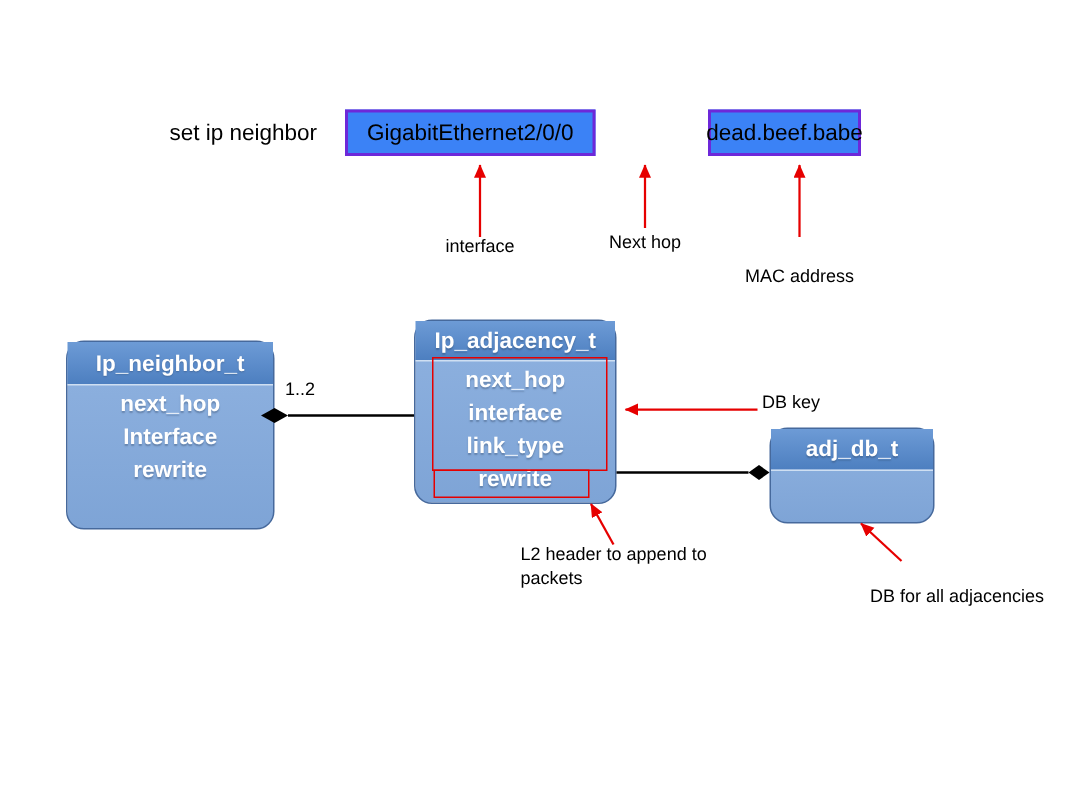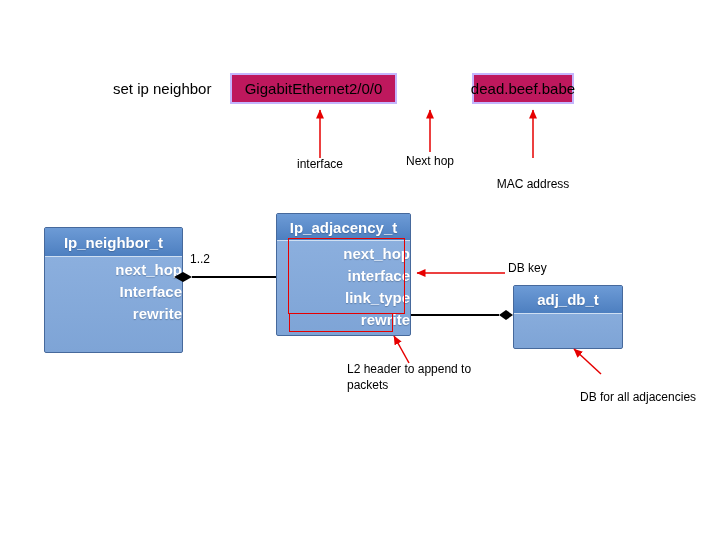--- a/index.html
+++ b/index.html
@@ -3,50 +3,50 @@
 <meta charset="utf-8">
 <style>
   html,body{margin:0;padding:0;background:#fff;}
   #canvas{
     position:relative;width:720px;height:540px;background:#ffffff;overflow:hidden;
     font-family:"Liberation Sans",sans-serif;color:#111;
   }
   
   .cmd-label{position:absolute;left:113px;top:80px;font-size:15px;color:#000;white-space:nowrap;}
   .token{
-    position:absolute;top:73px;height:31px;border:2px solid #c4b5fd;background:#be185d;
+    position:absolute;top:73px;height:31px;border:2px solid #6d28d9;background:#3b82f6;
     display:flex;align-items:center;justify-content:center;font-size:15px;color:#000;
     box-sizing:border-box;white-space:nowrap;
   }
   .tok-if{left:230px;width:167px;}
   .tok-nh{left:404px;width:59px;}
   .tok-mac{left:472px;width:102px;}
   
   .note{position:absolute;font-size:12px;color:#000;white-space:nowrap;}
   .note.center{text-align:center;}
   .n-if{left:272px;top:157px;width:96px;}
   .n-nh{left:382px;top:154px;width:96px;}
   .n-mac{left:481px;top:177px;width:104px;}
   .n-mult{left:190px;top:252px;}
   .n-dbkey{left:460px;top:261px;margin-left:48px;}
   .n-l2{left:347px;top:361px;line-height:16px;}
   .n-dball{left:580px;top:374px;margin-top:16px;}
   
   .cls{
-    position:absolute;border:1.5px solid #46699c;border-radius:2px;
+    position:absolute;border:1.5px solid #46699c;border-radius:12px;
     background:linear-gradient(#8fb2e0,#7ea4d6);box-sizing:border-box;
   }
   .cls-header{
     background:linear-gradient(#6d9bd6,#4d7fc0);border-bottom:1px solid #cfdff2;
     color:#fff;font-weight:bold;font-size:15px;text-align:center;
     display:flex;align-items:center;justify-content:center;
     text-shadow:0 1px 1px rgba(40,60,90,.35);
   }
   .cls-fields{
-    color:#fff;font-weight:bold;font-size:15px;text-align:right;line-height:22px;
+    color:#fff;font-weight:bold;font-size:15px;text-align:center;line-height:22px;
     text-shadow:0 1px 1px rgba(40,60,90,.35);padding-top:2px;
   }
   .box-neighbor{left:44px;top:227px;width:139px;height:126px;}
   .box-neighbor .cls-header{height:28px;}
   .box-adjacency{left:276px;top:213px;width:135px;height:123px;}
   .box-adjacency .cls-header{height:26px;}
   .box-adjdb{left:513px;top:285px;width:110px;height:64px;}
   .box-adjdb .cls-header{height:27px;}
   
   .hl{position:absolute;border:1.5px solid #e60000;background:transparent;box-sizing:border-box;}

